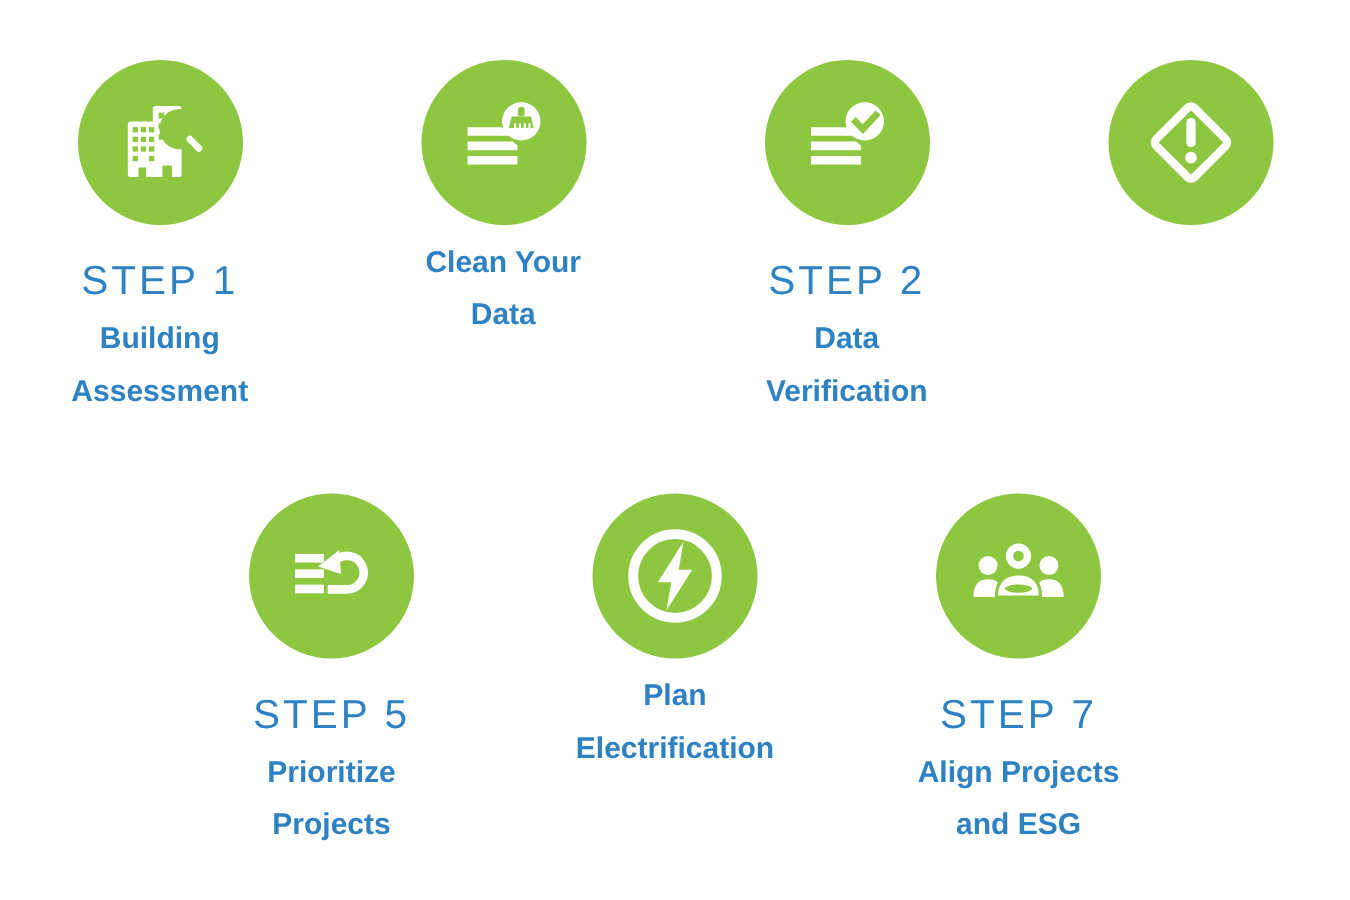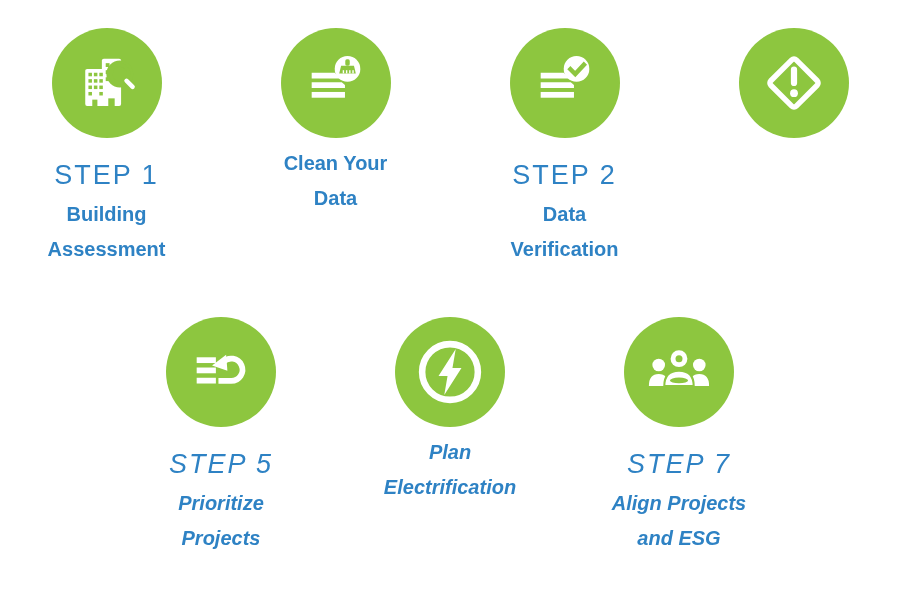--- a/index.html
+++ b/index.html
@@ -1,21 +1,21 @@
 <!DOCTYPE html>
 <html style="--green: #8DC63F; --blue: #2E82C4; --bg: #FFFFFF;"><head>
 <meta charset="utf-8">
 <style>
   :root { --green:#8DC63F; --blue:#2E82C4; --bg:#FFFFFF; }
   * { margin:0; padding:0; box-sizing:border-box; }
   html,body { width:900px; height:600px; background:var(--bg); overflow:hidden; }
   body { font-family:"Liberation Sans", sans-serif; }
-  .canvas { width:900px; height:498px; padding-top:28px; }
+  .canvas { width:900px; height:498px; padding-top:40px; }
   .row { display:flex; justify-content:center; gap:24px; }
-  .row2 { margin-top:50px;font-style:italic; }
+  .row2 { margin-top:50px; }
   .step { width:205px; text-align:center; }
   .circle {
     width:110px; height:110px; border-radius:50%;
     background:var(--green);
     margin:0 auto;
     display:flex; align-items:center; justify-content:center;
   }
   .step-label {
     margin-top:24px;
     font-size:27px; font-weight:400;

